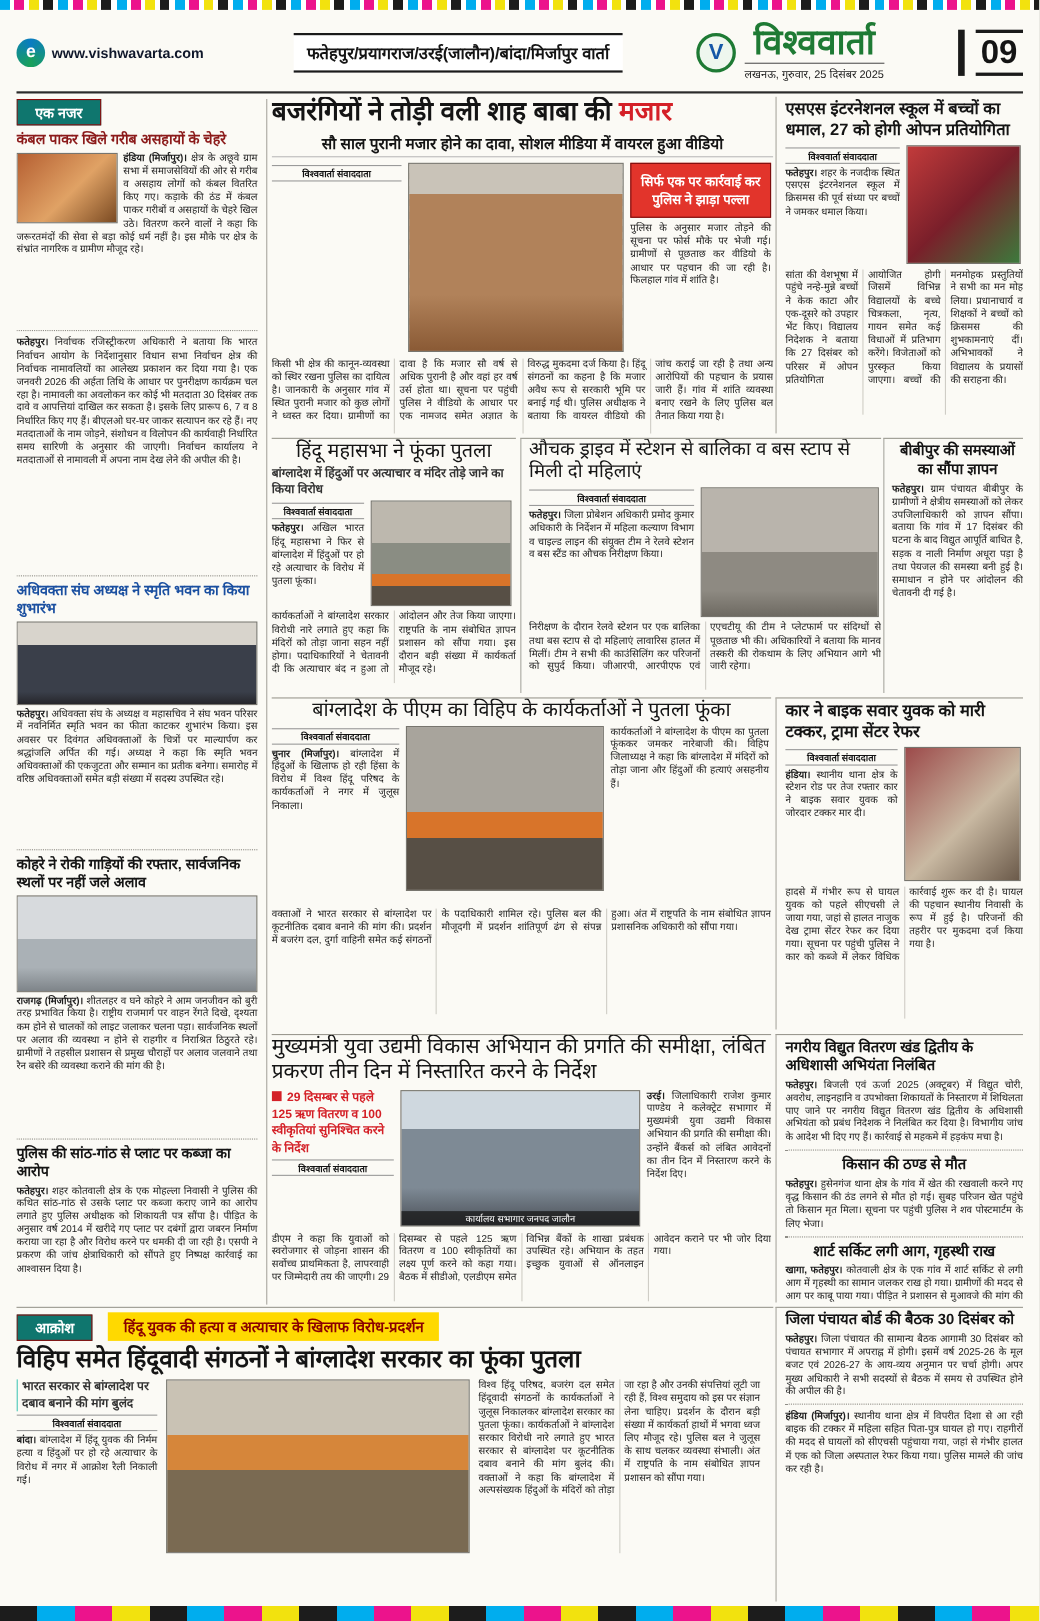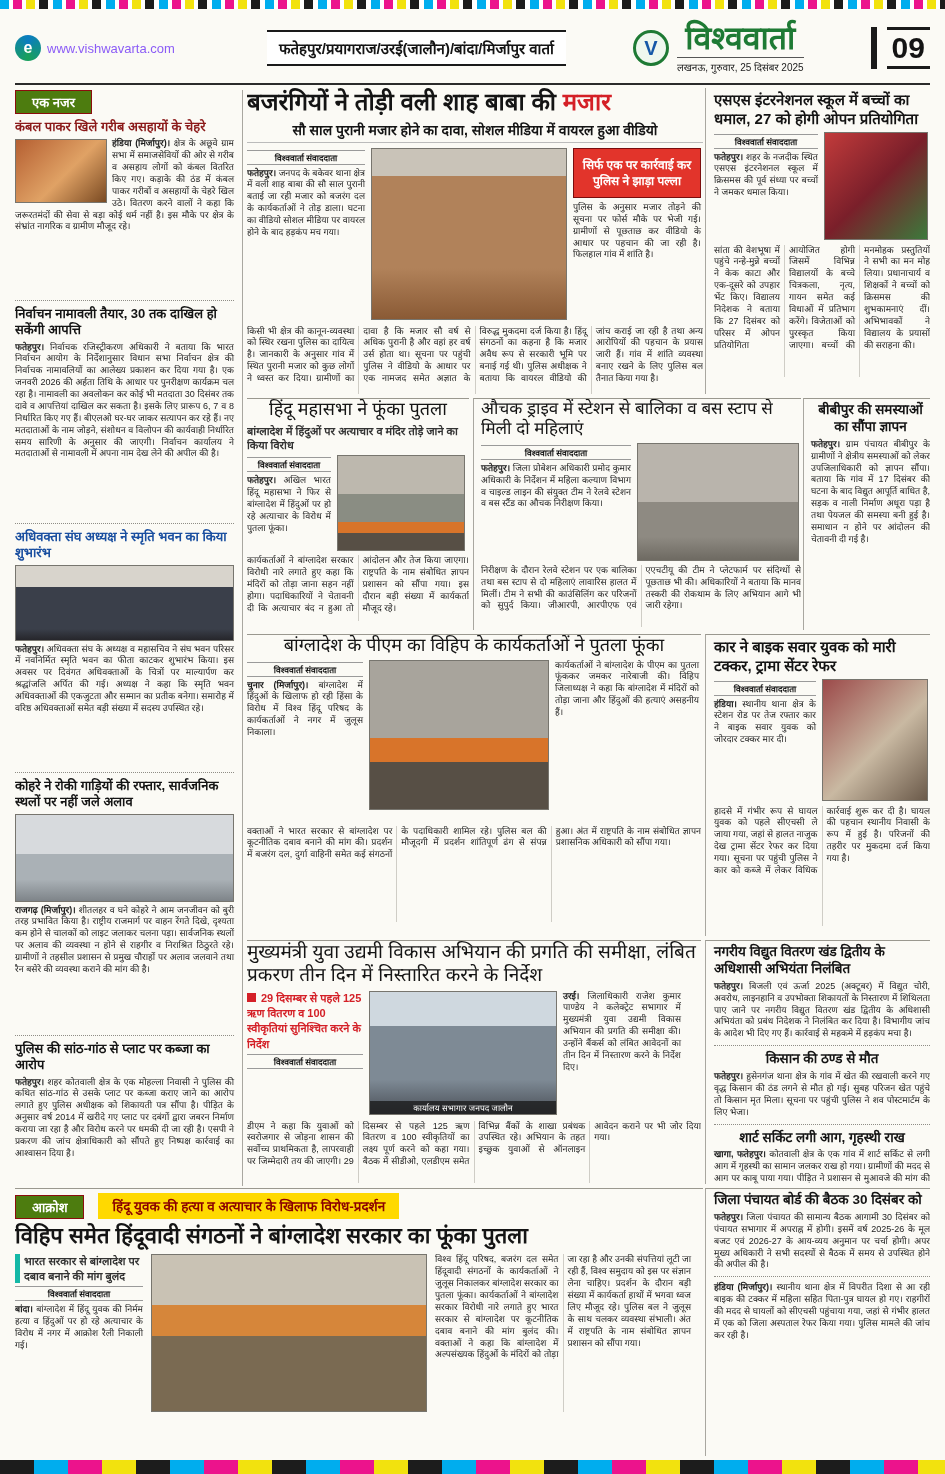--- a/index.html
+++ b/index.html
@@ -8,21 +8,21 @@
   .abs{position:absolute}
   section{overflow:hidden}
   p{margin:0}
   
   #bar-top{left:0;top:0;width:945px;height:9px;background:repeating-linear-gradient(90deg,#00adee 0 9px,#fff 9px 13px,#ec138c 13px 22px,#fff 22px 26px,#f2e20e 26px 35px,#fff 35px 39px,#1c1c1c 39px 48px,#fff 48px 53px)}
   #bar-bottom{left:0;top:1460px;width:945px;height:14px;background:repeating-linear-gradient(90deg,#1c1c1c 0 34px,#00adee 34px 68px,#ec138c 68px 102px,#f2e20e 102px 136px)}
   
   #hdr{left:15px;top:16px;width:915px;height:64px;display:flex;align-items:center;justify-content:space-between}
   .hdr-left{display:flex;align-items:center;gap:6px;width:185px}
   .elogo{width:26px;height:26px;border-radius:50%;background:conic-gradient(#0a7cc2,#19a05a,#0a7cc2);color:#fff;font-weight:800;font-size:16px;display:flex;align-items:center;justify-content:center;flex:none}
-  .url{font-size:13px;font-weight:400;color:#8b5cf6}
+  .url{font-size:13px;font-weight:700;color:#0f172a}
   .districts{border:2px solid #1a1a1a;border-left:none;border-right:none;box-shadow:0 0 0 1px #fff inset;padding:6px 12px;font-size:15px;font-weight:800;white-space:nowrap;background:#fff}
   .brandwrap{display:flex;align-items:center;gap:8px}
   .vlogo{width:36px;height:36px;border-radius:50%;border:3px solid #1e7a34;color:#1558a7;font-weight:800;font-size:20px;display:flex;align-items:center;justify-content:center;background:#eef7ee;flex:none}
   .brandcol{text-align:center}
   .brand{font-size:32px;font-weight:800;color:#1e7a34;line-height:1}
   .edate{font-size:10px;color:#222;border-top:1px solid #555;margin-top:3px;padding-top:2px}
   .pgblock{border-left:6px solid #1a1a1a;padding-left:10px}
   .pgnum{font-size:30px;font-weight:800;line-height:1;border-top:3px solid #1a1a1a;border-bottom:3px solid #1a1a1a;padding:3px 5px}
   #hdr-rule{left:15px;top:83px;width:915px;border-top:2px solid #2b2b2b}
   
@@ -31,21 +31,21 @@
   .rep{font-size:8.5px;font-weight:700;text-align:center;border-top:1px solid #9a9a9a;border-bottom:1px solid #9a9a9a;padding:1px 0;margin:2px 0 3px}
   .c2{columns:2;column-gap:9px;column-rule:1px solid #cfcdc6}
   .c3{columns:3;column-gap:9px;column-rule:1px solid #cfcdc6}
   .c4{columns:4;column-gap:9px;column-rule:1px solid #cfcdc6}
   .dots{border-top:1px dotted #8f8d86;margin:5px 0}
   .red{color:#d42027}
   .maroon{color:#8b1a1a}
   .blue{color:#1a4fa0}
   .ph{background:#9a968c;border:1px solid #77756e;flex:none;position:relative}
   .cap{position:absolute;left:0;right:0;bottom:0;background:rgba(25,25,25,.78);color:#fff;font-size:8.5px;text-align:center;padding:1px 2px}
-  .tag-red{display:inline-block;background:#4d7c0f;color:#fff;font-weight:800;font-size:13px;padding:2px 16px;border:1px solid #8b0d0d}
+  .tag-red{display:inline-block;background:#0f766e;color:#fff;font-weight:800;font-size:13px;padding:2px 16px;border:1px solid #8b0d0d}
   .insetred{background:#e2342b;color:#fff;font-weight:800;font-size:12px;text-align:center;line-height:1.35;padding:8px 6px;border:1px solid #7a0d0d;margin-bottom:4px}
   .note{color:#d42027;font-weight:800;font-size:11px;line-height:1.4}
   .note::before{content:"";display:inline-block;width:9px;height:9px;background:#d42027;margin-right:5px}
   .ystrip{background:#ffd900;color:#8b0000;font-weight:800;font-size:13.5px;padding:4px 14px}
   .row{display:flex;gap:6px}
   
   #leftcol{left:15px;top:90px;width:228px;height:1096px;padding-right:8px;border-right:1px solid #a9a7a0}
   .lh{font-size:13px;font-weight:800;line-height:1.25;margin:2px 0 3px}
   
   #lead{left:247px;top:88px;width:456px;height:306px}
@@ -110,21 +110,20 @@
 
   <section class="abs" id="leftcol">
     <div class="tag-red">एक नजर</div>
     <article style="height:176px;margin-top:5px">
       <h3 class="lh maroon">कंबल पाकर खिले गरीब असहायों के चेहरे</h3>
       <div class="ph ph-blanket fl" style="width:92px;height:64px"></div>
       <p class="body"><span class="dl">हंडिया (मिर्जापुर)।</span> <span>क्षेत्र के अछूवे ग्राम सभा में समाजसेवियों की ओर से गरीब व असहाय लोगों को कंबल वितरित किए गए। कड़ाके की ठंड में कंबल पाकर गरीबों व असहायों के चेहरे खिल उठे। वितरण करने वालों ने कहा कि जरूरतमंदों की सेवा से बड़ा कोई धर्म नहीं है। इस मौके पर क्षेत्र के संभ्रांत नागरिक व ग्रामीण मौजूद रहे।</span></p>
     </article>
     <div class="dots"></div>
     <article style="height:212px">
-      <h3 class="lh">निर्वाचन नामावली तैयार, 30 तक दाखिल हो सकेंगी आपत्ति</h3>
       <p class="body"><span class="dl">फतेहपुर।</span> <span>निर्वाचक रजिस्ट्रीकरण अधिकारी ने बताया कि भारत निर्वाचन आयोग के निर्देशानुसार विधान सभा निर्वाचन क्षेत्र की निर्वाचक नामावलियों का आलेख्य प्रकाशन कर दिया गया है। एक जनवरी 2026 की अर्हता तिथि के आधार पर पुनरीक्षण कार्यक्रम चल रहा है। नामावली का अवलोकन कर कोई भी मतदाता 30 दिसंबर तक दावे व आपत्तियां दाखिल कर सकता है। इसके लिए प्रारूप 6, 7 व 8 निर्धारित किए गए हैं। बीएलओ घर-घर जाकर सत्यापन कर रहे हैं। नए मतदाताओं के नाम जोड़ने, संशोधन व विलोपन की कार्यवाही निर्धारित समय सारिणी के अनुसार की जाएगी। निर्वाचन कार्यालय ने मतदाताओं से नामावली में अपना नाम देख लेने की अपील की है।</span></p>
     </article>
     <div class="dots"></div>
     <article style="height:238px">
       <h3 class="lh blue">अधिवक्ता संघ अध्यक्ष ने स्मृति भवन का किया शुभारंभ</h3>
       <div class="ph ph-adv" style="width:100%;height:76px;margin:2px 0 3px"></div>
       <p class="body"><span class="dl">फतेहपुर।</span> <span>अधिवक्ता संघ के अध्यक्ष व महासचिव ने संघ भवन परिसर में नवनिर्मित स्मृति भवन का फीता काटकर शुभारंभ किया। इस अवसर पर दिवंगत अधिवक्ताओं के चित्रों पर माल्यार्पण कर श्रद्धांजलि अर्पित की गई। अध्यक्ष ने कहा कि स्मृति भवन अधिवक्ताओं की एकजुटता और सम्मान का प्रतीक बनेगा। समारोह में वरिष्ठ अधिवक्ताओं समेत बड़ी संख्या में सदस्य उपस्थित रहे।</span></p>
     </article>
     <div class="dots"></div>
     <article style="height:252px">
@@ -138,21 +137,20 @@
       <p class="body"><span class="dl">फतेहपुर।</span> <span>शहर कोतवाली क्षेत्र के एक मोहल्ला निवासी ने पुलिस की कथित सांठ-गांठ से उसके प्लाट पर कब्जा कराए जाने का आरोप लगाते हुए पुलिस अधीक्षक को शिकायती पत्र सौंपा है। पीड़ित के अनुसार वर्ष 2014 में खरीदे गए प्लाट पर दबंगों द्वारा जबरन निर्माण कराया जा रहा है और विरोध करने पर धमकी दी जा रही है। एसपी ने प्रकरण की जांच क्षेत्राधिकारी को सौंपते हुए निष्पक्ष कार्रवाई का आश्वासन दिया है।</span></p>
     </article>
   </section>
 
   <section class="abs" id="lead">
     <h1 class="h1"><span>बजरंगियों ने तोड़ी वली शाह बाबा की</span> <span class="red">मजार</span></h1>
     <h2 class="h2">सौ साल पुरानी मजार होने का दावा, सोशल मीडिया में वायरल हुआ वीडियो</h2>
     <div class="row">
       <div style="width:118px">
         <div class="rep">विश्ववार्ता संवाददाता</div>
-        <p class="body"><span class="dl">फतेहपुर।</span> <span>जनपद के बकेवर थाना क्षेत्र में वली शाह बाबा की सौ साल पुरानी बताई जा रही मजार को बजरंग दल के कार्यकर्ताओं ने तोड़ डाला। घटना का वीडियो सोशल मीडिया पर वायरल होने के बाद हड़कंप मच गया।</span></p>
       </div>
       <div class="ph ph-mazar" style="width:196px;height:172px"></div>
       <div style="width:128px">
         <div class="insetred">सिर्फ एक पर कार्रवाई कर पुलिस ने झाड़ा पल्ला</div>
         <p class="body">पुलिस के अनुसार मजार तोड़ने की सूचना पर फोर्स मौके पर भेजी गई। ग्रामीणों से पूछताछ कर वीडियो के आधार पर पहचान की जा रही है। फिलहाल गांव में शांति है।</p>
       </div>
     </div>
     <p class="body c4" style="height:74px;margin-top:6px">किसी भी क्षेत्र की कानून-व्यवस्था को स्थिर रखना पुलिस का दायित्व है। जानकारी के अनुसार गांव में स्थित पुरानी मजार को कुछ लोगों ने ध्वस्त कर दिया। ग्रामीणों का दावा है कि मजार सौ वर्ष से अधिक पुरानी है और वहां हर वर्ष उर्स होता था। सूचना पर पहुंची पुलिस ने वीडियो के आधार पर एक नामजद समेत अज्ञात के विरुद्ध मुकदमा दर्ज किया है। हिंदू संगठनों का कहना है कि मजार अवैध रूप से सरकारी भूमि पर बनाई गई थी। पुलिस अधीक्षक ने बताया कि वायरल वीडियो की जांच कराई जा रही है तथा अन्य आरोपियों की पहचान के प्रयास जारी हैं। गांव में शांति व्यवस्था बनाए रखने के लिए पुलिस बल तैनात किया गया है।</p>
   </section>
 
@@ -225,21 +223,21 @@
     <p class="body c2" style="height:120px;margin-top:5px">हादसे में गंभीर रूप से घायल युवक को पहले सीएचसी ले जाया गया, जहां से हालत नाजुक देख ट्रामा सेंटर रेफर कर दिया गया। सूचना पर पहुंची पुलिस ने कार को कब्जे में लेकर विधिक कार्रवाई शुरू कर दी है। घायल की पहचान स्थानीय निवासी के रूप में हुई है। परिजनों की तहरीर पर मुकदमा दर्ज किया गया है।</p>
   </section>
 
   <section class="abs band" id="cm">
     <h3 class="mh" style="font-size:19px">मुख्यमंत्री युवा उद्यमी विकास अभियान की प्रगति की समीक्षा, लंबित प्रकरण तीन दिन में निस्तारित करने के निर्देश</h3>
     <div class="row" style="margin-top:4px">
       <div style="width:116px">
         <p class="note">29 दिसम्बर से पहले 125 ऋण वितरण व 100 स्वीकृतियां सुनिश्चित करने के निर्देश</p>
         <div class="rep">विश्ववार्ता संवाददाता</div>
       </div>
-      <div class="ph ph-cm" style="width:188px;height:124px">
+      <div class="ph ph-cm" style="width:218px;height:124px">
         <div class="cap">कार्यालय सभागार जनपद जालौन</div>
       </div>
       <div style="width:118px">
         <p class="body"><span class="dl">उरई।</span> <span>जिलाधिकारी राजेश कुमार पाण्डेय ने कलेक्ट्रेट सभागार में मुख्यमंत्री युवा उद्यमी विकास अभियान की प्रगति की समीक्षा की। उन्होंने बैंकर्स को लंबित आवेदनों का तीन दिन में निस्तारण करने के निर्देश दिए।</span></p>
       </div>
     </div>
     <p class="body c4" style="height:62px;margin-top:6px">डीएम ने कहा कि युवाओं को स्वरोजगार से जोड़ना शासन की सर्वोच्च प्राथमिकता है, लापरवाही पर जिम्मेदारी तय की जाएगी। 29 दिसम्बर से पहले 125 ऋण वितरण व 100 स्वीकृतियों का लक्ष्य पूर्ण करने को कहा गया। बैठक में सीडीओ, एलडीएम समेत विभिन्न बैंकों के शाखा प्रबंधक उपस्थित रहे। अभियान के तहत इच्छुक युवाओं से ऑनलाइन आवेदन कराने पर भी जोर दिया गया।</p>
   </section>
 
   <section class="abs band" id="rstack">
@@ -260,21 +258,21 @@
   </section>
 
   <section class="abs band" id="aakrosh">
     <div class="row" style="align-items:flex-end;gap:14px;margin-top:4px">
       <span class="tag-red">आक्रोश</span>
       <span class="ystrip">हिंदू युवक की हत्या व अत्याचार के खिलाफ विरोध-प्रदर्शन</span>
     </div>
     <h3 class="bigh">विहिप समेत हिंदूवादी संगठनों ने बांग्लादेश सरकार का फूंका पुतला</h3>
     <div class="row" style="gap:8px">
       <div style="width:128px">
-        <p class="sh" style="border-left:5px solid #14b8a6;padding-left:4px">भारत सरकार से बांग्लादेश पर दबाव बनाने की मांग बुलंद</p>
+        <p class="sh" style="border-left:1px solid #14b8a6;padding-left:4px">भारत सरकार से बांग्लादेश पर दबाव बनाने की मांग बुलंद</p>
         <div class="rep">विश्ववार्ता संवाददाता</div>
         <p class="body"><span class="dl">बांदा।</span> <span>बांग्लादेश में हिंदू युवक की निर्मम हत्या व हिंदुओं पर हो रहे अत्याचार के विरोध में नगर में आक्रोश रैली निकाली गई।</span></p>
       </div>
       <div class="ph ph-rally" style="width:276px;height:158px"></div>
       <p class="body c2" style="width:256px;height:158px">विश्व हिंदू परिषद, बजरंग दल समेत हिंदूवादी संगठनों के कार्यकर्ताओं ने जुलूस निकालकर बांग्लादेश सरकार का पुतला फूंका। कार्यकर्ताओं ने बांग्लादेश सरकार विरोधी नारे लगाते हुए भारत सरकार से बांग्लादेश पर कूटनीतिक दबाव बनाने की मांग बुलंद की। वक्ताओं ने कहा कि बांग्लादेश में अल्पसंख्यक हिंदुओं के मंदिरों को तोड़ा जा रहा है और उनकी संपत्तियां लूटी जा रही हैं, विश्व समुदाय को इस पर संज्ञान लेना चाहिए। प्रदर्शन के दौरान बड़ी संख्या में कार्यकर्ता हाथों में भगवा ध्वज लिए मौजूद रहे। पुलिस बल ने जुलूस के साथ चलकर व्यवस्था संभाली। अंत में राष्ट्रपति के नाम संबोधित ज्ञापन प्रशासन को सौंपा गया।</p>
     </div>
   </section>
 
   <section class="abs band" id="rbottom">
     <article>

